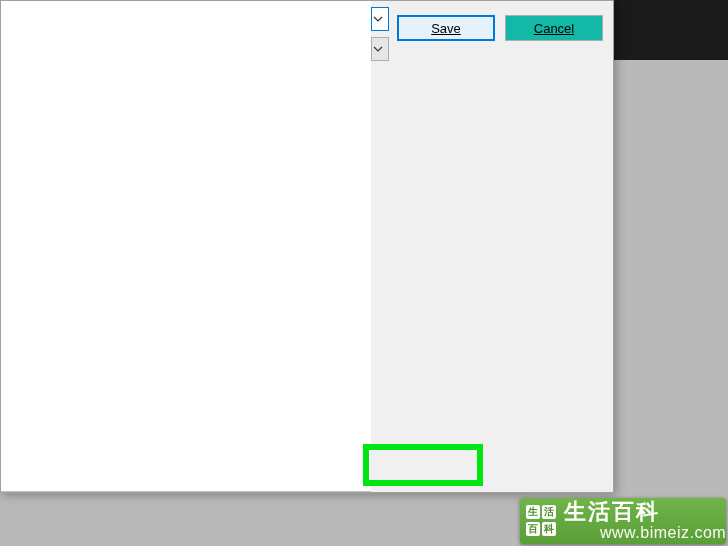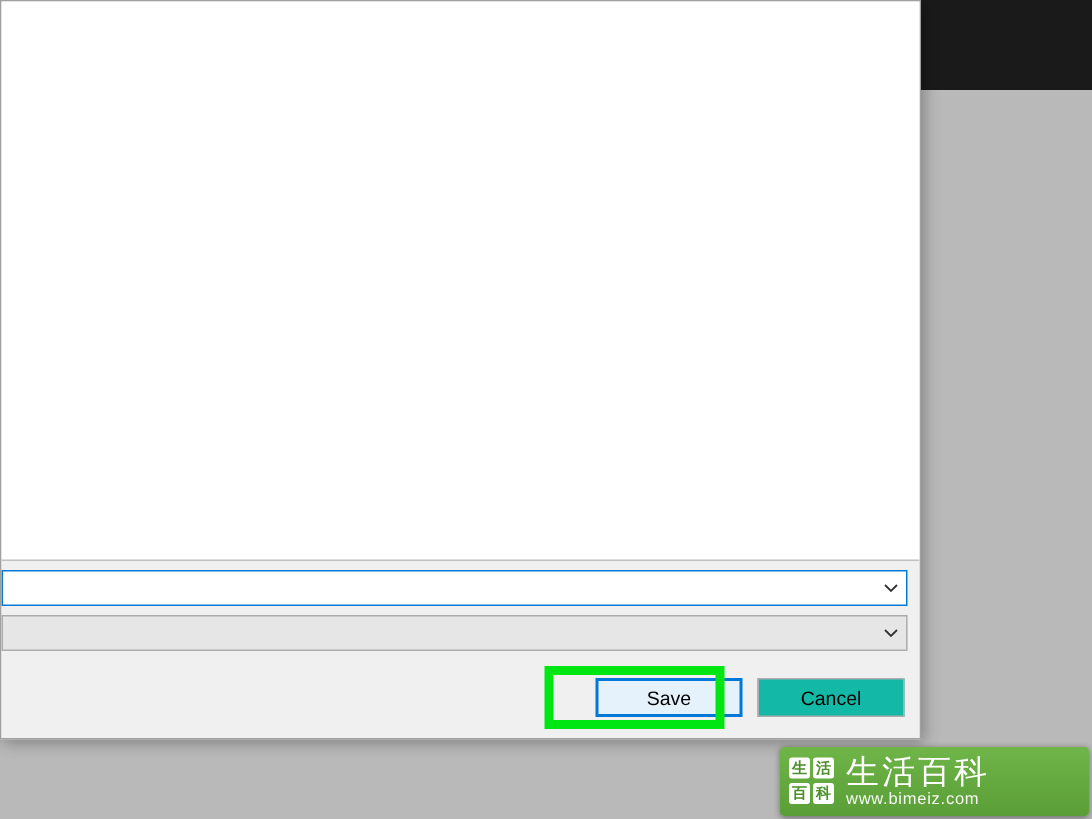--- a/index.html
+++ b/index.html
@@ -21,21 +21,22 @@
     .dialog {
       position: absolute;
       top: 0;
       left: 0;
       width: 614px;
       height: 493px;
       background: #f0f0f0;
       border: 1px solid #a0a0a0;
       box-shadow: 2px 2px 10px rgba(0,0,0,0.3);
       display: flex;
-      flex-direction: column;
+      flex-direction: row;
+      text-decoration: underline;
     }
     .content-area {
       flex: 1;
       background: #ffffff;
       margin: 0;
       border-bottom: 1px solid #c0c0c0;
     }
     .fields-area {
       background: #f0f0f0;
       padding: 6px 8px 4px 0;
@@ -140,28 +141,29 @@
       font-size: 10px;
       font-weight: bold;
     }
     .wm-text {
       display: flex;
       flex-direction: column;
       line-height: 1.1;
     }
     .wm-title {
       font-size: 22px;
-      font-weight: normal;
+      font-weight: bold;
       letter-spacing: 2px;
       font-family: "KaiTi", "STKaiti", serif;
     }
     .wm-url {
-      font-size: 11px;
+      font-size: 16px;
       letter-spacing: 0.5px;
       opacity: 0.95;
+      margin-left: 36px;
     }
   </style>
 </head>
 <body>
 
 <div class="bg-dark"></div>
 
 <div class="dialog">
   <div class="content-area"></div>
 

